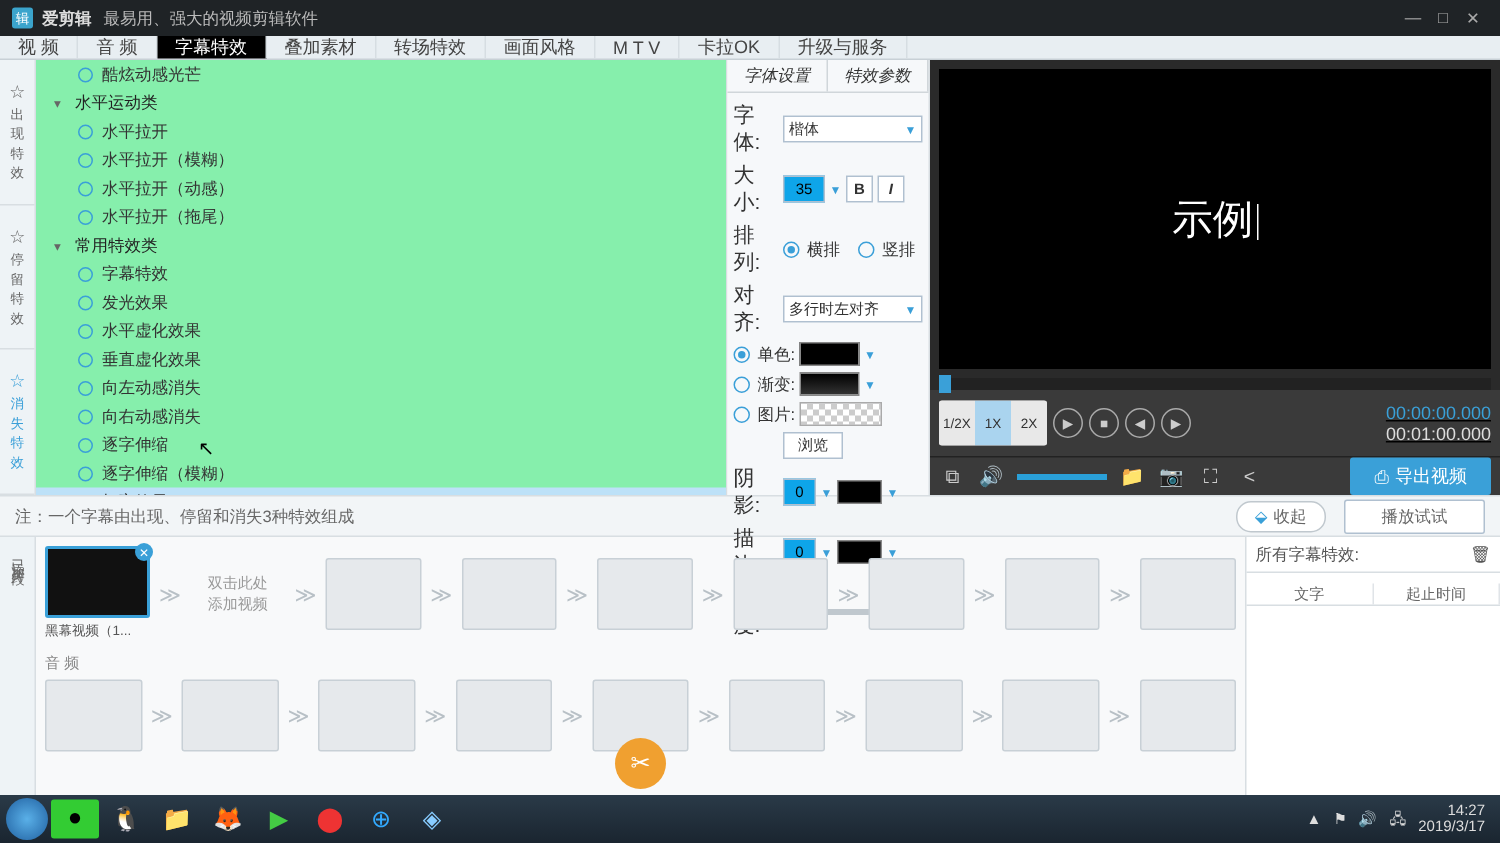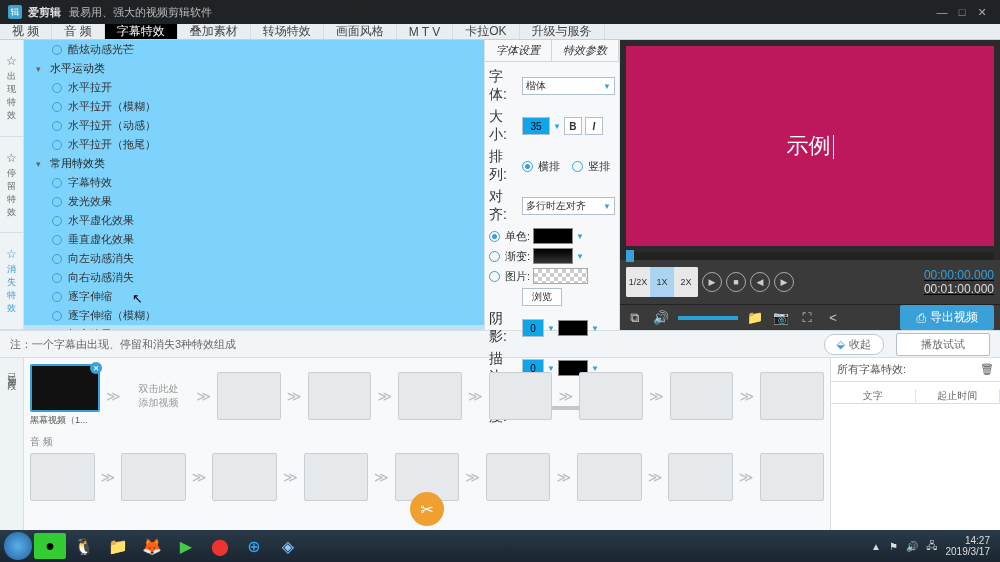--- a/index.html
+++ b/index.html
@@ -10,42 +10,42 @@
 .titlebar .spacer { flex: 1; }
 .titlebar .win-btn { width: 20px; height: 16px; display: inline-flex; align-items: center; justify-content: center; color: #aaa; font-size: 11px; cursor: pointer; }
 .tabs { height: 16px; background: #e8eef2; display: flex; align-items: stretch; border-bottom: 1px solid #c8d0d6; }
 .tabs .tab { padding: 0 12px; display: flex; align-items: center; font-size: 12px; color: #444; cursor: pointer; border-right: 1px solid #d6dde2; }
 .tabs .tab.active { background: #000000; color: #fff; }
 .workspace { display: flex; height: 290px; background: #fff; }
 .side-icons { width: 24px; background: #eef3f6; border-right: 1px solid #d8dee2; display: flex; flex-direction: column; }
 .side-icon { flex: 1; display: flex; flex-direction: column; align-items: center; justify-content: center; font-size: 9px; color: #666; border-bottom: 1px solid #d8dee2; cursor: pointer; padding: 4px 0; }
 .side-icon .star { font-size: 12px; margin-bottom: 2px; }
 .side-icon.active { color: #3a9fd8; }
-.effect-tree { flex: 1; overflow: auto; font-size: 11px; color: #333; background: #7dd3fc; border-right: 1px solid #d8dee2; }
+.effect-tree { flex: 1; overflow: auto; font-size: 11px; color: #333; background: #86efac; border-right: 1px solid #d8dee2; }
 .tree-item { padding: 2px 0 2px 28px; display: flex; align-items: center; cursor: pointer; }
 .tree-item.cat { padding-left: 12px; color: #222; }
 .tree-item .circle { width: 10px; height: 10px; border: 1.5px solid #3a9fd8; border-radius: 50%; margin-right: 6px; flex-shrink: 0; }
 .tree-item.cat .chev { width: 10px; color: #666; margin-right: 4px; font-size: 9px; }
 .tree-item.selected { background: #bde1f8; }
 .tree-item .spinner { width: 10px; height: 10px; border: 1.5px solid #3a9fd8; border-top-color: transparent; border-radius: 50%; margin-left: 40px; }
 .props-panel { width: 135px; background: #f6f8fa; border-right: 1px solid #d8dee2; font-size: 11px; color: #333; padding: 0 4px 4px; }
 .props-tabs { display: flex; height: 22px; border-bottom: 1px solid #d0d6da; margin: 0 -4px 6px; }
 .props-tab { flex: 1; display: flex; align-items: center; justify-content: center; font-size: 11px; cursor: pointer; border-right: 1px solid #d0d6da; font-style: italic; }
 .prow { display: flex; align-items: center; margin-bottom: 4px; gap: 3px; }
 .prow .lbl { width: 30px; font-size: 14px; }
 .psel { flex: 1; height: 18px; border: 1px solid #b0c0d0; background: #fff; font-size: 10px; padding: 0 3px; display: flex; align-items: center; justify-content: space-between; cursor: pointer; }
 .psel .arr { color: #3a9fd8; font-size: 8px; }
 .pinput { width: 28px; height: 18px; border: 1px solid #b0c0d0; background: #0ea5e9; font-size: 10px; text-align: center; }
 .pbtn { width: 18px; height: 18px; border: 1px solid #b0c0d0; background: #fff; font-size: 10px; font-weight: bold; display: flex; align-items: center; justify-content: center; cursor: pointer; }
 .pradio { width: 11px; height: 11px; border: 1.5px solid #3a9fd8; border-radius: 50%; display: inline-flex; align-items: center; justify-content: center; margin-right: 2px; }
 .pradio.on::after { content: ''; width: 5px; height: 5px; background: #3a9fd8; border-radius: 50%; }
 .swatch { width: 40px; height: 16px; background: #000; border: 1px solid #888; }
 .checker { width: 55px; height: 16px; background: repeating-conic-gradient(#ccc 0 25%, #fff 0 50%) 0 0/8px 8px; border: 1px solid #aaa; }
 .preview { width: 380px; background: #2a2a2a; display: flex; flex-direction: column; }
-.preview-video { flex: 1; background: #be185d; margin: 6px; display: flex; align-items: center; justify-content: center; color: #fff; font-size: 22px; position: relative; }
+.preview-video { flex: 1; background: #000000; margin: 6px; display: flex; align-items: center; justify-content: center; color: #fff; font-size: 27px; position: relative; }
 .preview-text::after { content: ''; display: inline-block; width: 1px; height: 24px; background: #fff; margin-left: 2px; vertical-align: middle; }
 .preview-ctrl { height: 44px; background: #3a3a3a; display: flex; align-items: center; padding: 0 6px; gap: 4px; }
 .speed-group { display: flex; background: #ddd; border-radius: 2px; overflow: hidden; }
 .speed-btn { width: 24px; height: 30px; font-size: 9px; display: flex; align-items: center; justify-content: center; cursor: pointer; background: #e8e8e8; color: #333; }
 .speed-btn.active { background: #aad4ef; }
 .pc-btn { width: 20px; height: 20px; border: 1.5px solid #aaa; border-radius: 50%; display: flex; align-items: center; justify-content: center; color: #ccc; font-size: 9px; cursor: pointer; }
 .tc-group { margin-left: auto; text-align: right; font-family: monospace; font-size: 12px; line-height: 14px; text-decoration: underline; }
 .tc1 { color: #3aa0d8; }
 .tc2 { color: #ddd; }
 .toolbar2 { height: 26px; background: #3a3a3a; border-top: 1px solid #222; display: flex; align-items: center; padding: 0 6px; gap: 8px; }

